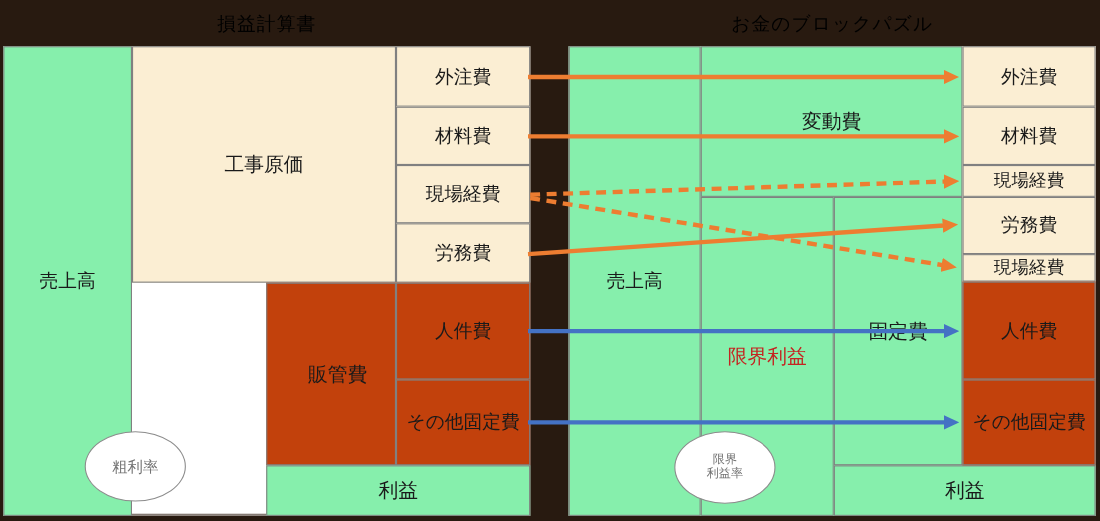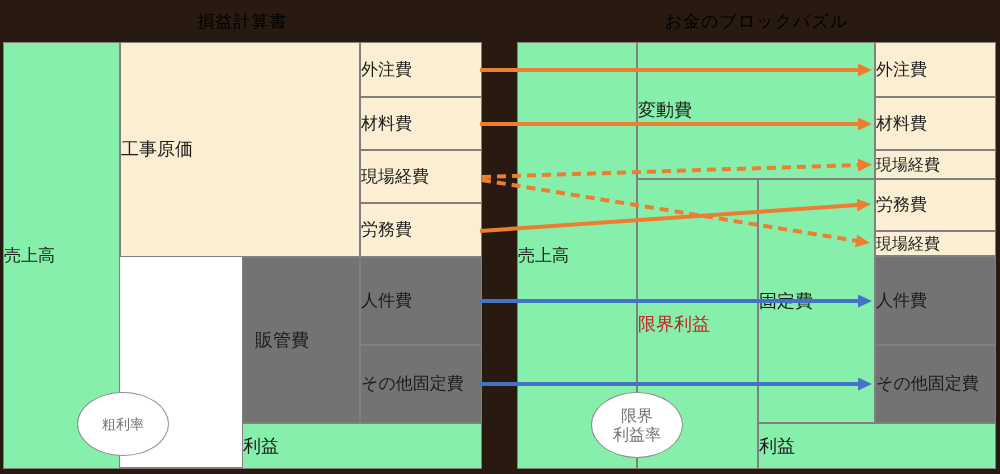--- a/index.html
+++ b/index.html
@@ -11,25 +11,25 @@
     position:absolute;top:3px;height:36px;display:flex;align-items:center;justify-content:center;
     color:#000000;font-weight:normal;font-size:17px;letter-spacing:1px;
   }
   [data-name="left-panel-title"]{left:3px;width:479px;}
   [data-name="right-panel-title"]{left:517px;width:479px;}
   .panel{position:absolute;top:42px;width:479px;height:427px;background:#ffffff;border:2px solid #857b74;box-sizing:border-box;}
   [data-name="left-panel"]{left:3px;}
   [data-name="right-panel"]{left:517px;}
   .cell{
     position:absolute;box-sizing:border-box;border:1.5px solid #808080;
-    display:flex;align-items:center;
+    display:flex;align-items:center;justify-content:center;
     font-size:17px;color:#1a1a1a;text-align:center;line-height:1.25;
   }
   .cream{background:#fbeed3;}
-  .blue{background:#737373;}
+  .blue{background:#c2410c;}
   .white{background:#86efac;}
   .red-text{color:#c42421;}
   .big{font-size:18px;}
   .small-cell{font-size:16px;}
   .two-line{flex-direction:row;}
   .ellipse{
     position:absolute;box-sizing:border-box;background:#ffffff;border:1.5px solid #8c8c8c;
     border-radius:50%;display:flex;flex-direction:column;align-items:center;justify-content:center;
     font-size:14px;color:#737373;line-height:1.2;z-index:5;
   }
@@ -52,21 +52,21 @@
   [data-name="rp-marginal-cell"]     {left:637px;top:179px; width:121px;height:290px;}
   [data-name="rp-fixed-cell"]        {left:758px;top:179px; width:117px;height:244px;}
   [data-name="rp-profit-cell"]       {left:758px;top:423px; width:238px;height:46px;}
   [data-name="rp-outsourcing-cell"]  {left:875px;top:42px;  width:121px;height:55px;}
   [data-name="rp-materials-cell"]    {left:875px;top:97px;  width:121px;height:53px;}
   [data-name="rp-site-expense-v-cell"]{left:875px;top:150px;width:121px;height:29px;}
   [data-name="rp-labor-cell"]        {left:875px;top:179px; width:121px;height:52px;}
   [data-name="rp-site-expense-f-cell"]{left:875px;top:231px;width:121px;height:25px;}
   [data-name="rp-personnel-cell"]    {left:875px;top:256px; width:121px;height:89px;}
   [data-name="rp-other-fixed-cell"]  {left:875px;top:345px; width:121px;height:78px;}
-  [data-name="rp-marginal-rate-ellipse"]{left:591px;top:392px;width:92px;height:66px;font-size:16px;align-items:center;}
+  [data-name="rp-marginal-rate-ellipse"]{left:613px;top:392px;width:92px;height:66px;font-size:11px;align-items:center;}
   
   #arrow-layer{position:absolute;left:0;top:0;width:1000px;height:474px;pointer-events:none;z-index:8;}
 </style>
 </head>
 <body>
 
 <div id="stage" data-name="block-puzzle-diagram">
 
   <div class="title" data-name="left-panel-title">損益計算書</div>
   <div class="title" data-name="right-panel-title">お金のブロックパズル</div>

